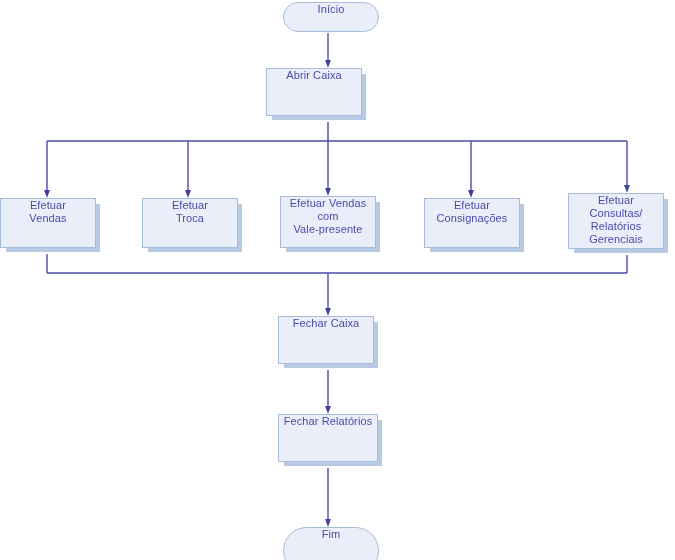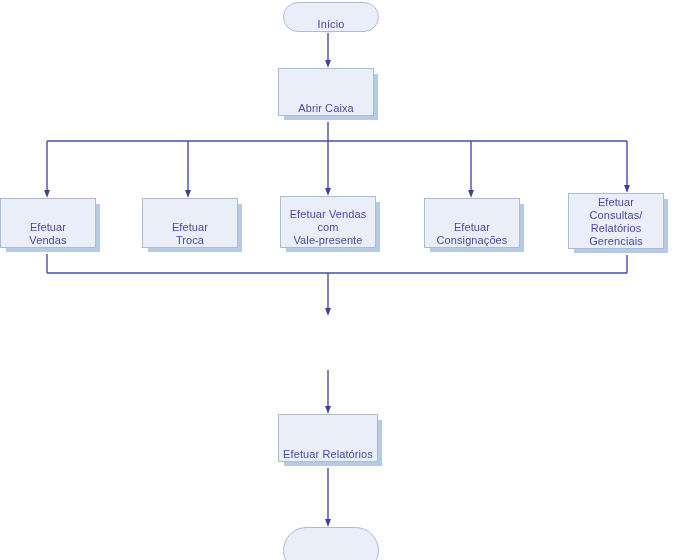--- a/index.html
+++ b/index.html
@@ -22,21 +22,21 @@
     position: absolute;
     left: 0;
     top: 0;
     width: 675px;
     height: 560px;
   }
   .node {
     position: absolute;
     box-sizing: border-box;
     display: flex;
-    align-items: flex-end;
+    align-items: flex-start;
     justify-content: center;
     text-align: center;
     color: #4b4bab;
     font-size: 11px;
     line-height: 13px;
     letter-spacing: 0.1px;
     z-index: 3;
   }
   
   .process {
@@ -91,21 +91,21 @@
       <path d="M328,370 L328,410" marker-end="url(#arrow)"></path>
 
       <path d="M328,468 L328,523" marker-end="url(#arrow)"></path>
     </g>
   </svg>
 
   <div class="node terminal" style="left:283px; top:2px; width:96px; height:30px;">
     <span class="node-label">Início</span>
   </div>
 
-  <div class="node process" style="left:278px; top:68px; width:96px; height:48px;">
+  <div class="node process" style="left:266px; top:68px; width:96px; height:48px;">
     <span class="node-label">Abrir Caixa</span>
   </div>
 
   <div class="node process" style="left:0px; top:198px; width:96px; height:50px;">
     <span class="node-label">Efetuar
 Vendas</span>
   </div>
 
   <div class="node process" style="left:142px; top:198px; width:96px; height:50px;">
     <span class="node-label">Efetuar
@@ -123,22 +123,25 @@
 Consignações</span>
   </div>
 
   <div class="node process" style="left:568px; top:193px; width:96px; height:56px;">
     <span class="node-label">Efetuar
 Consultas/
 Relatórios
 Gerenciais</span>
   </div>
 
+  <div class="node process" style="left:278px; top:316px; width:96px; height:48px;">
+    <span class="node-label">Fechar Caixa</span>
+  </div>
 
   <div class="node process" style="left:278px; top:414px; width:100px; height:48px;">
-    <span class="node-label">Efetuar Relatórios</span>
+    <span class="node-label">Fechar Relatórios</span>
   </div>
 
   <div class="node terminal" style="left:283px; top:527px; width:96px; height:47px;">
     <span class="node-label">Fim</span>
   </div>
 
 </div>
 
 </body></html>

